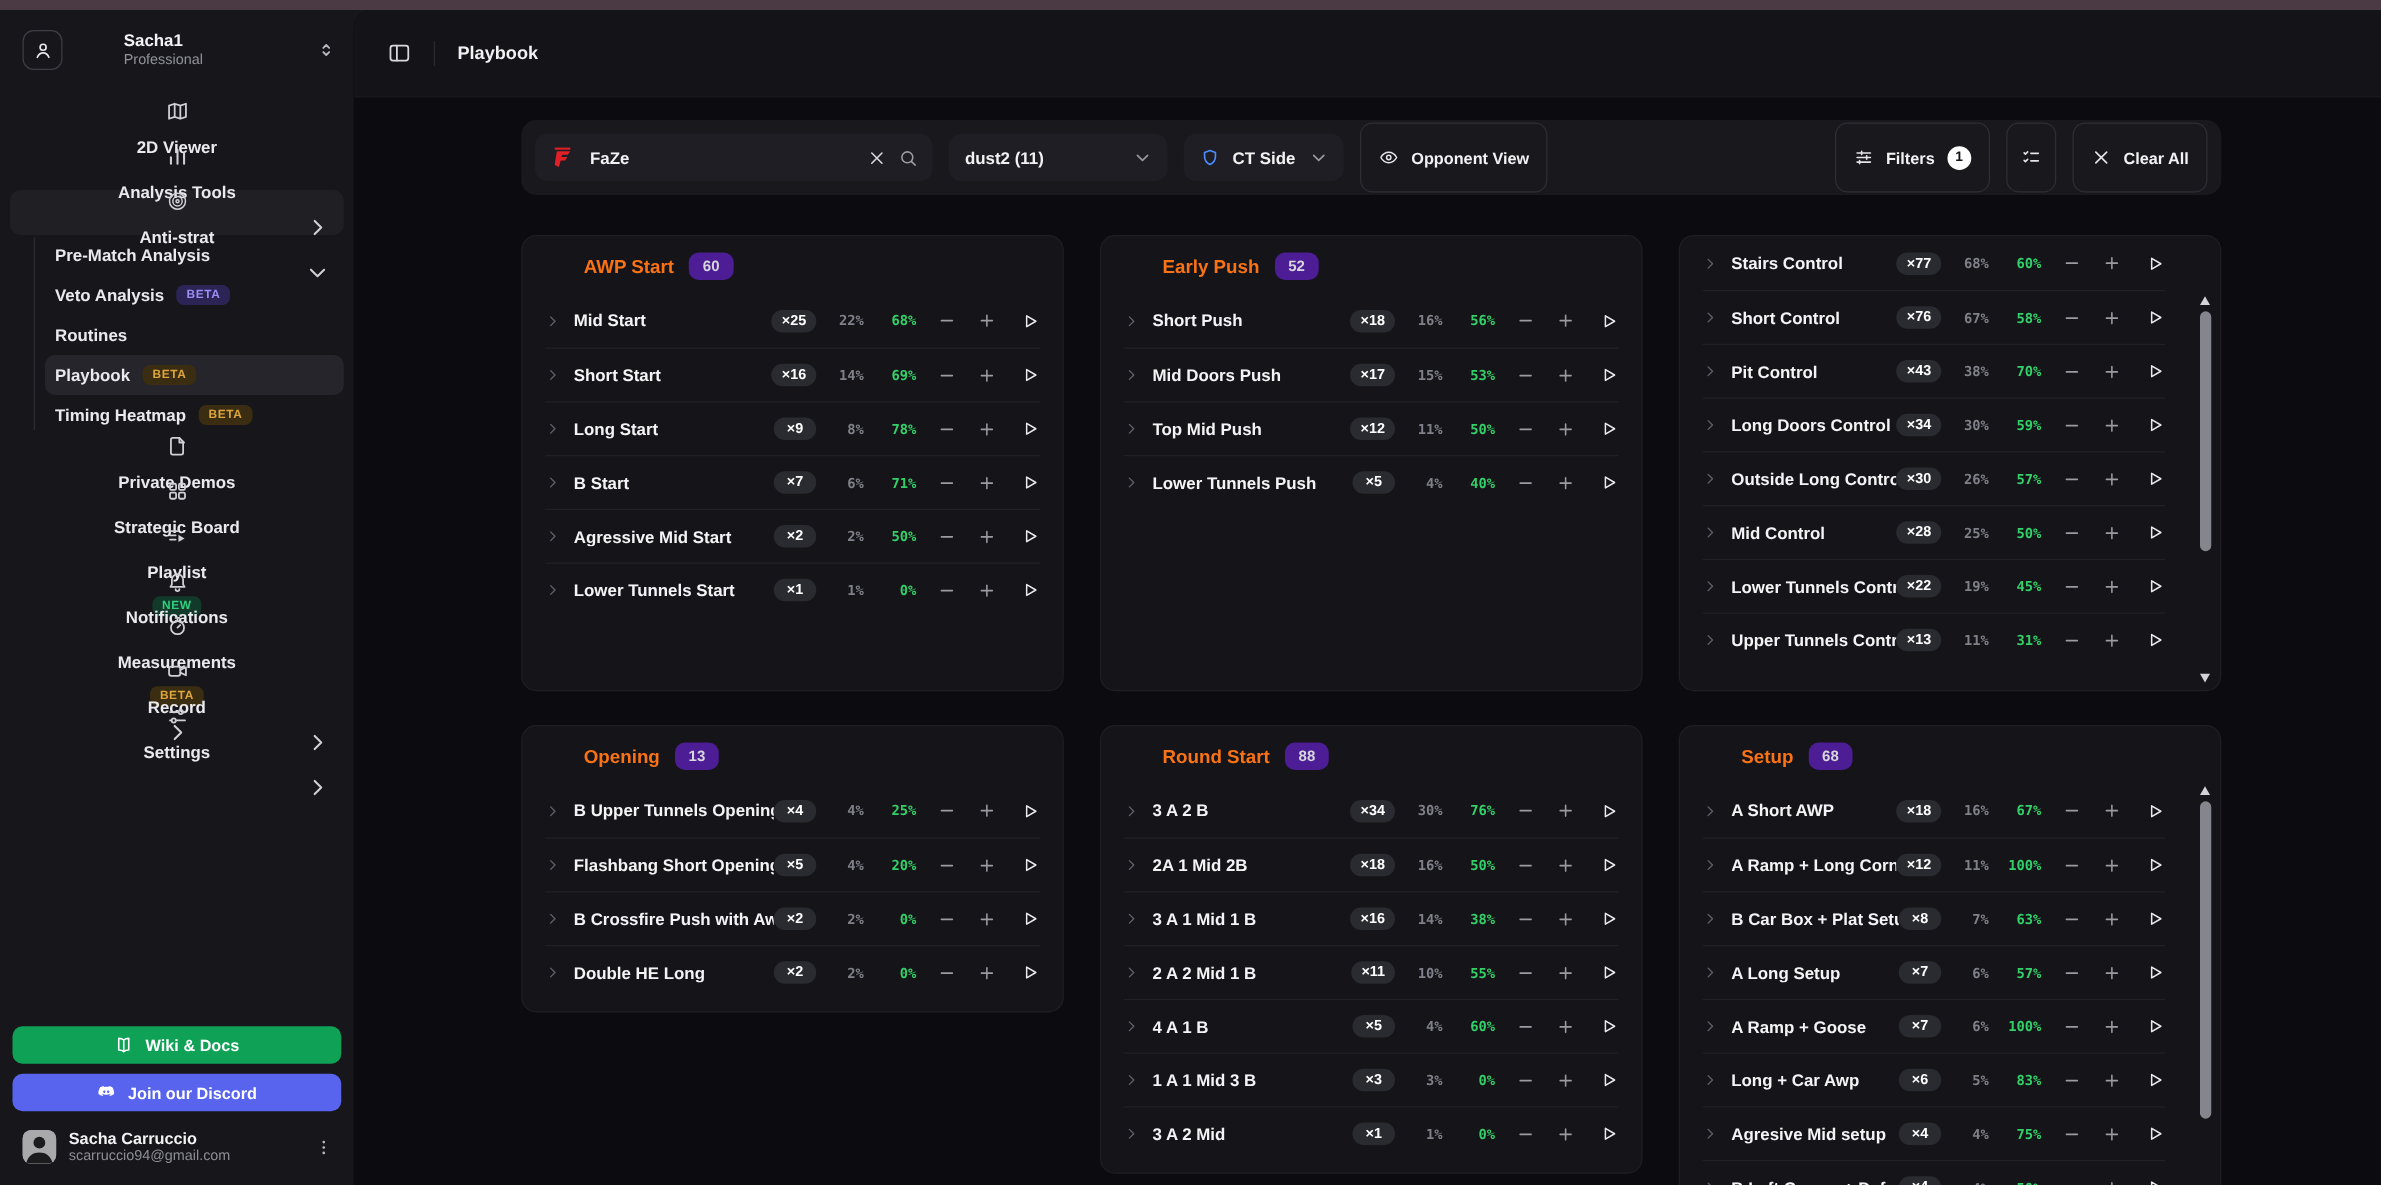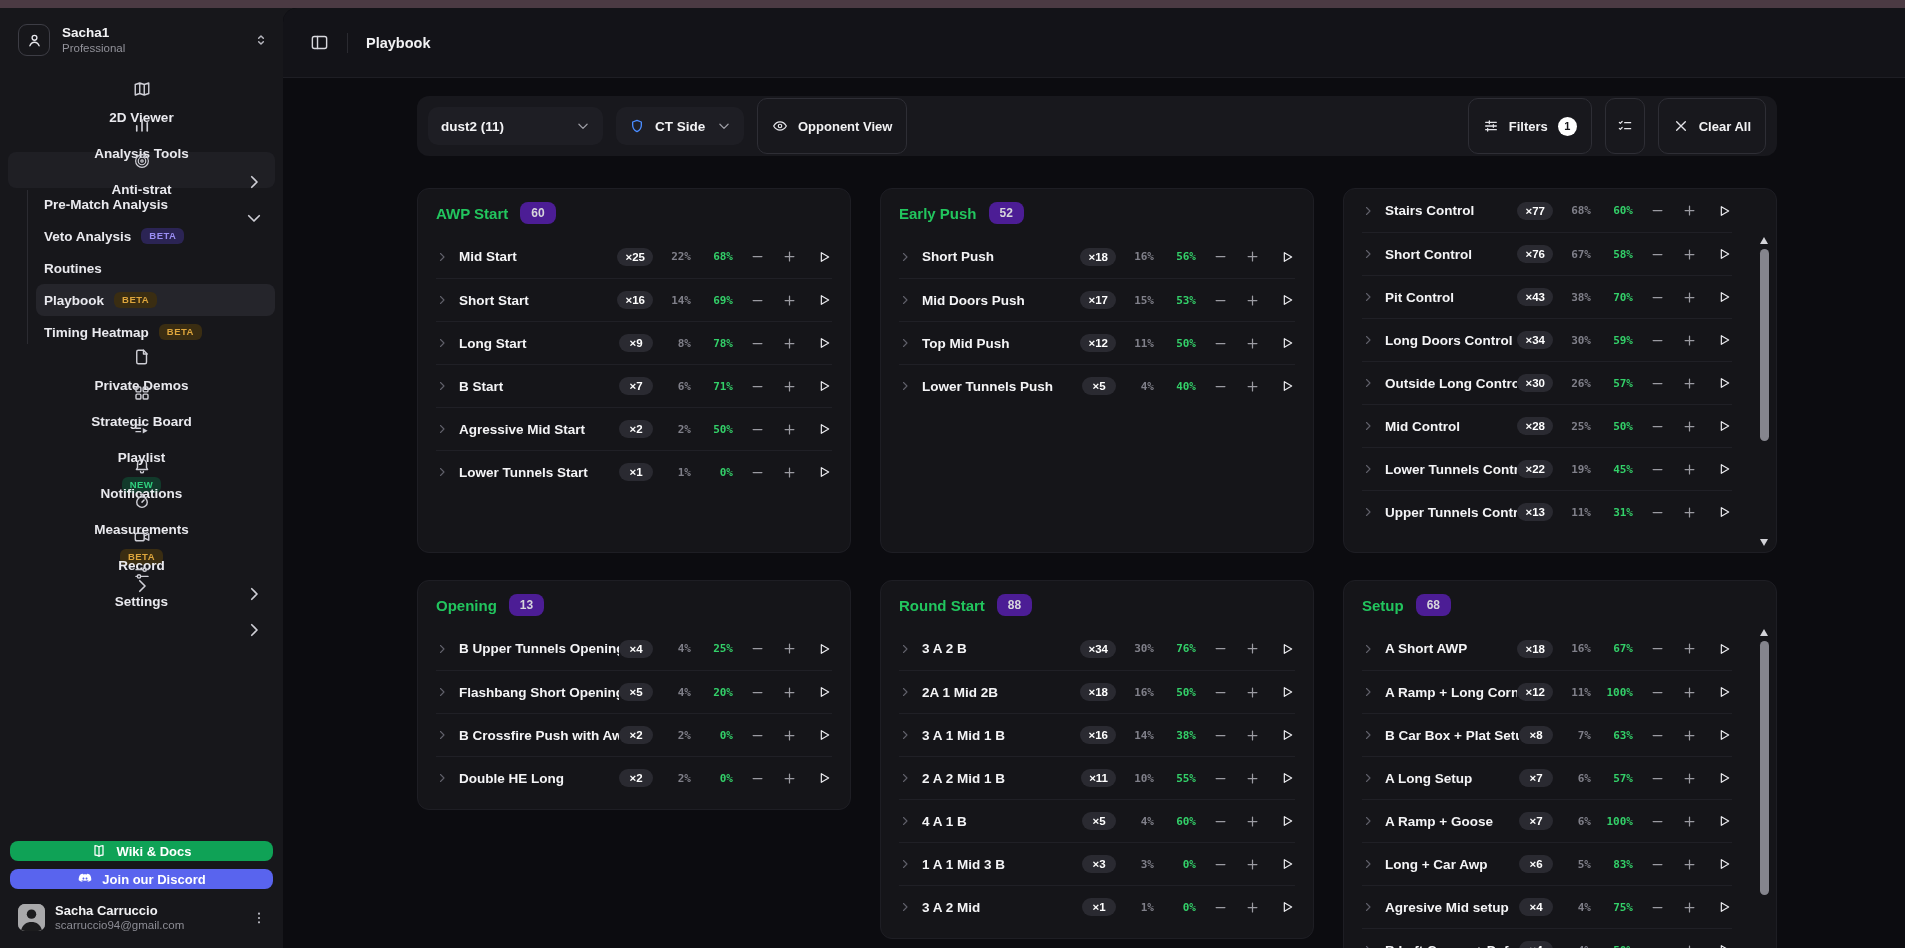--- a/index.html
+++ b/index.html
@@ -15,21 +15,21 @@
 
   
   .top-strip { position:absolute; top:0; left:0; right:0; height:8px; background:#4b3a43; }
 
   
   .sidebar { position:absolute; top:8px; left:0; width:283px; bottom:0; background:#17171b; }
   .workspace { display:flex; align-items:center; gap:12px; padding:16px 14px 10px 18px; }
   .ws-avatar { width:32px; height:32px; border:1px solid #3d3d45; border-radius:9px;
     display:flex; align-items:center; justify-content:center; color:#e7e7ec; }
   .ws-avatar .icon { width:17px; height:17px; }
-  .ws-meta { flex:1; min-width:0; }
+  .ws-meta { flex:1; min-width:0;margin-left:37px; }
   .ws-name { font-size:13.5px; font-weight:700; color:#f3f3f5; line-height:16px; }
   .ws-plan { font-size:11.5px; color:#92929a; line-height:14px; }
   .ws-switch { width:16px; height:16px; color:#b9b9c1; cursor:pointer; }
 
   .nav { padding:14px 0 0 0; }
   .nav-item { height:36px; margin:0 8px; padding:0 12px; border-radius:8px;
     display:flex; align-items:center; gap:12px; cursor:pointer;flex-direction:column; }
   .nav-item .icon { width:18px; height:18px; color:#cfcfd6; }
   .nav-item-active { background:#1f1f24; }
   .nav-label { font-size:13.5px; font-weight:600; color:#e9e9ee; white-space:nowrap; }
@@ -39,21 +39,21 @@
   .nav-subs::before { content:""; position:absolute; left:27px; top:2px; bottom:4px; width:1px; background:#2b2b31; }
   .nav-sub { height:32px; margin:0 8px 0 36px; padding:0 8px; border-radius:8px;
     display:flex; align-items:center; gap:10px; cursor:pointer; }
   .nav-sub-active { background:#25252b; }
   .badge { font-size:9.5px; font-weight:800; letter-spacing:.5px; padding:3px 8px; border-radius:6px; line-height:10px; }
   .badge-purple { background:#2b2454; color:#9a8df4; }
   .badge-amber  { background:#3a2d12; color:#dda53c; }
   .badge-green  { background:#123a2b; color:#2fd07e;margin-top:36px; }
 
   .sidebar-footer { position:absolute; left:0; right:0; bottom:0; padding:0 10px 12px 10px; }
-  .side-btn { height:20px; border-radius:8px; border:none; width:100%; margin-top:8px;
+  .side-btn { height:30px; border-radius:8px; border:none; width:100%; margin-top:8px;
     display:flex; align-items:center; justify-content:center; gap:9px;
     font-family:inherit; font-size:13px; font-weight:700; color:#fff; cursor:pointer; }
   .side-btn .icon { width:16px; height:16px; }
   .user-row { display:flex; align-items:center; gap:10px; padding:14px 6px 4px 8px; }
   .user-avatar { width:27px; height:27px; border-radius:7px; overflow:hidden; flex:none;
     background:linear-gradient(#b5b5b7,#8f8f92); }
   .user-meta { flex:1; min-width:0; }
   .user-name { font-size:13px; font-weight:700; color:#f2f2f4; line-height:15px; }
   .user-email { font-size:11.5px; color:#8d8d95; line-height:14px; white-space:nowrap; }
   .user-menu { width:16px; height:16px; color:#b9b9c1; cursor:pointer; }
@@ -96,21 +96,21 @@
 
   
   .cards { position:absolute; left:134px; top:109px; width:1360px;
     display:grid; grid-template-columns:434px 434px 434px; column-gap:29px; row-gap:27px;
     align-items:start; }
   .card { background:#151519; border:1px solid #1e1e24; border-radius:12px;
     padding:0 18px 10px 18px; position:relative; overflow:hidden; }
   .card-h365 { height:365px; }
   .card-h366 { height:446px; }
   .card-header { height:46px; display:flex; align-items:center; gap:12px; padding-top:2px; }
-  .card-title { font-size:15px; font-weight:700; color:#22c55e; }
+  .card-title { font-size:15px; font-weight:700; color:#f97316;margin-left:31px; }
   .card-count { background:#4c1d95; color:#d6d6db; font-size:12px; font-weight:700;
     padding:4px 11px; border-radius:8px; }
   .rows { overflow:hidden; }
   .rows-pad { padding-right:26px; }
   .strat-row { height:43px; display:flex; align-items:center; border-top:1px solid #202026; cursor:pointer; }
   .strat-row:first-child { border-top:none; }
   .r-chev { width:12px; height:12px; color:#60606a; margin-right:11px; flex:none; }
   .r-name { flex:1; min-width:0; font-size:13.5px; font-weight:700; color:#f4f4f6;
     white-space:nowrap; overflow:hidden; padding-right:8px; }
   .r-times { background:#2a2a31; color:#fff; font-size:11.5px; font-weight:800;
@@ -342,20 +342,40 @@
         <svg viewBox="0 0 24 24" fill="none" stroke="currentColor" stroke-width="1.8" stroke-linecap="round" stroke-linejoin="round">
           <rect x="3" y="4.5" width="18" height="15" rx="2.5"></rect>
           <path d="M9.5 4.5v15"></path>
         </svg>
       </span>
     <span class="hdr-divider"></span>
     <span class="hdr-title">Playbook</span>
   </div>
   <div class="content">
     <div class="filters-panel">
+      <div class="search-box">
+        <span class="icon faze-logo">
+            <svg viewBox="0 0 24 24">
+              <rect x="4.5" y="2.5" width="15" height="2" fill="#e01f26"></rect>
+              <path d="M6.5 6h13l-2.4 3.4h-5.5l-.5 2.2h5.6l-2.2 3.2h-4.2L8.6 21l-4.1-1.8z" fill="#e01f26"></path>
+            </svg>
+          </span>
+        <input value="FaZe" style="">
+        <span class="icon sb-x">
+            <svg viewBox="0 0 24 24" fill="none" stroke="currentColor" stroke-width="2" stroke-linecap="round" stroke-linejoin="round">
+              <path d="M5.5 5.5l13 13M18.5 5.5l-13 13"></path>
+            </svg>
+          </span>
+        <span class="icon sb-search">
+            <svg viewBox="0 0 24 24" fill="none" stroke="currentColor" stroke-width="2" stroke-linecap="round" stroke-linejoin="round">
+              <circle cx="11" cy="11" r="7"></circle>
+              <path d="M16.5 16.5 21 21"></path>
+            </svg>
+          </span>
+      </div>
       <div class="select sel-map">
         <span class="select-value">dust2 (11)</span>
         <span class="icon chev-dn ml-auto">
             <svg viewBox="0 0 24 24" fill="none" stroke="currentColor" stroke-width="2.2" stroke-linecap="round" stroke-linejoin="round">
               <path d="M5 9l7 7 7-7"></path>
             </svg>
           </span>
       </div>
       <div class="select sel-side">
         <span class="icon shield-ico">

